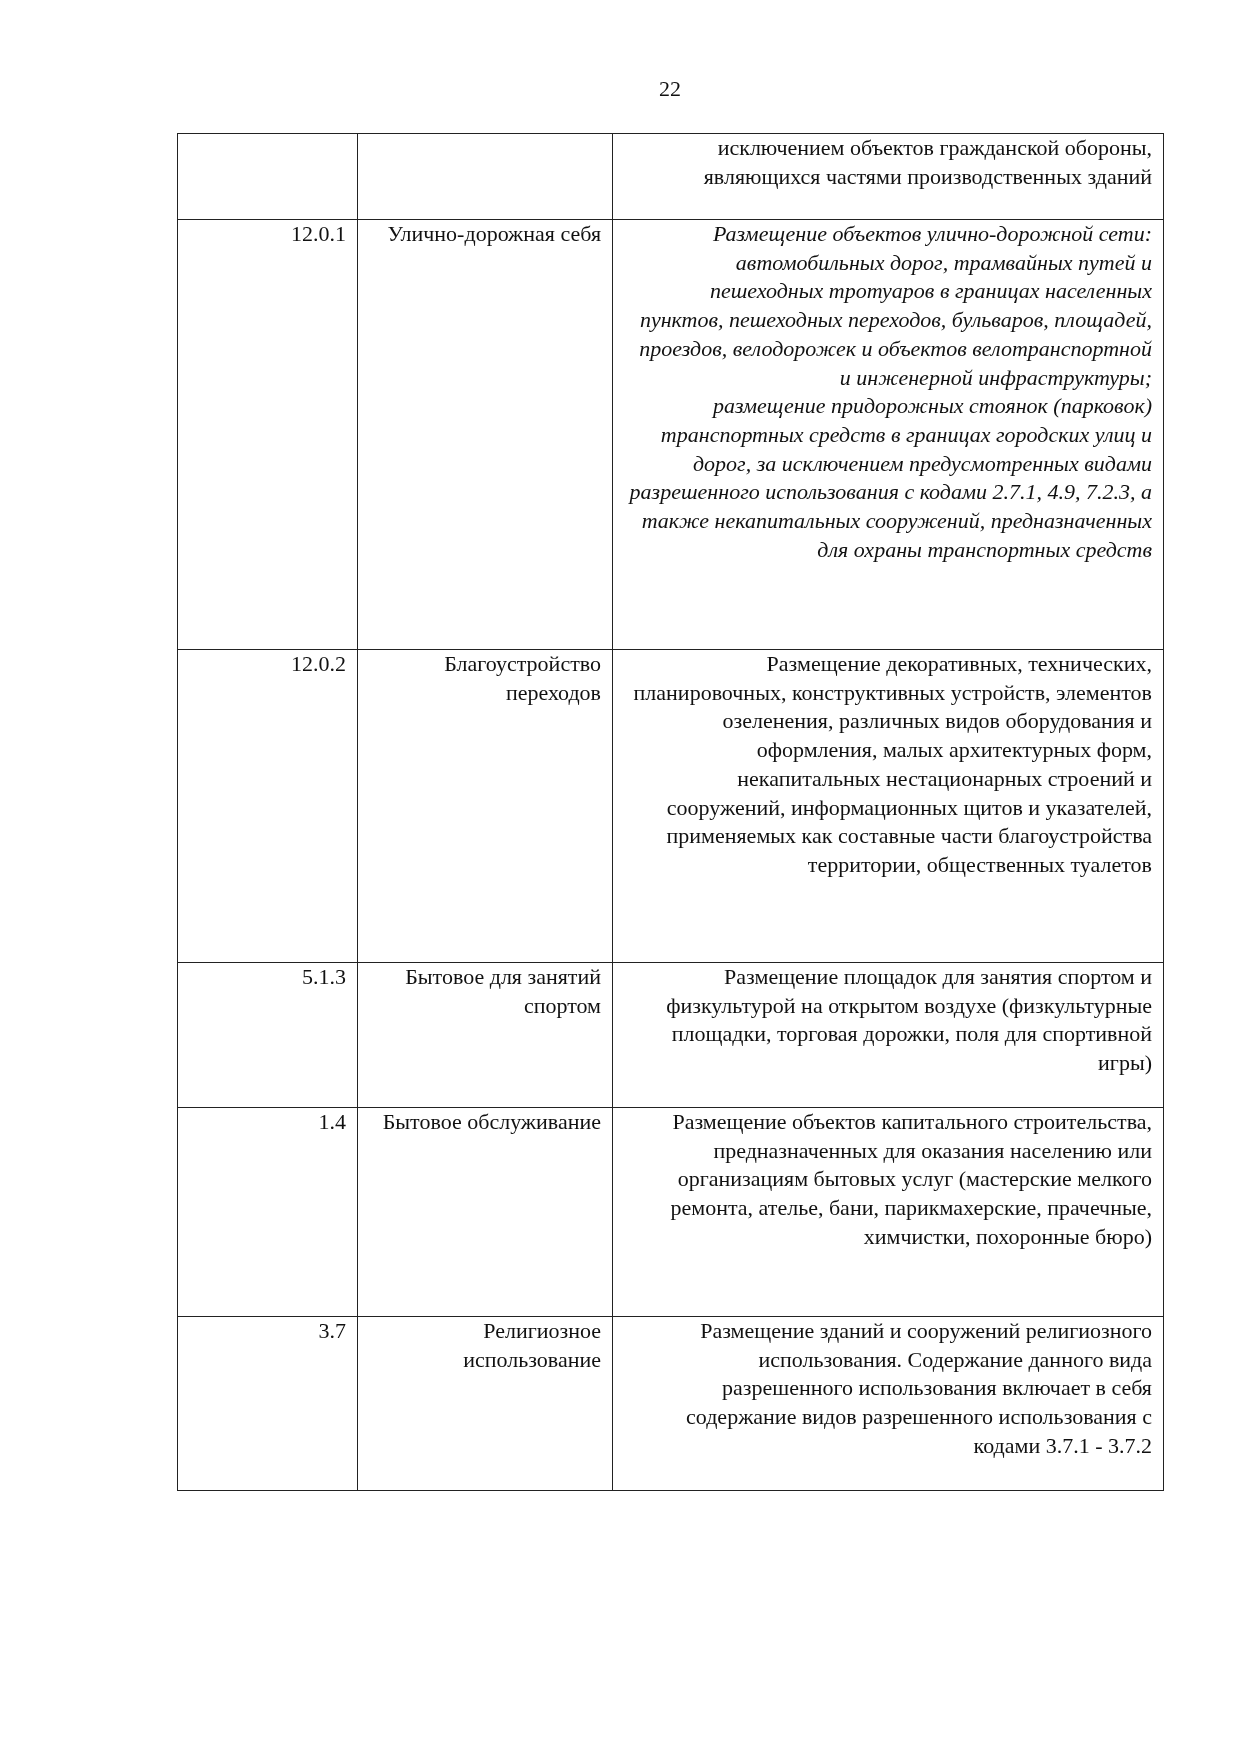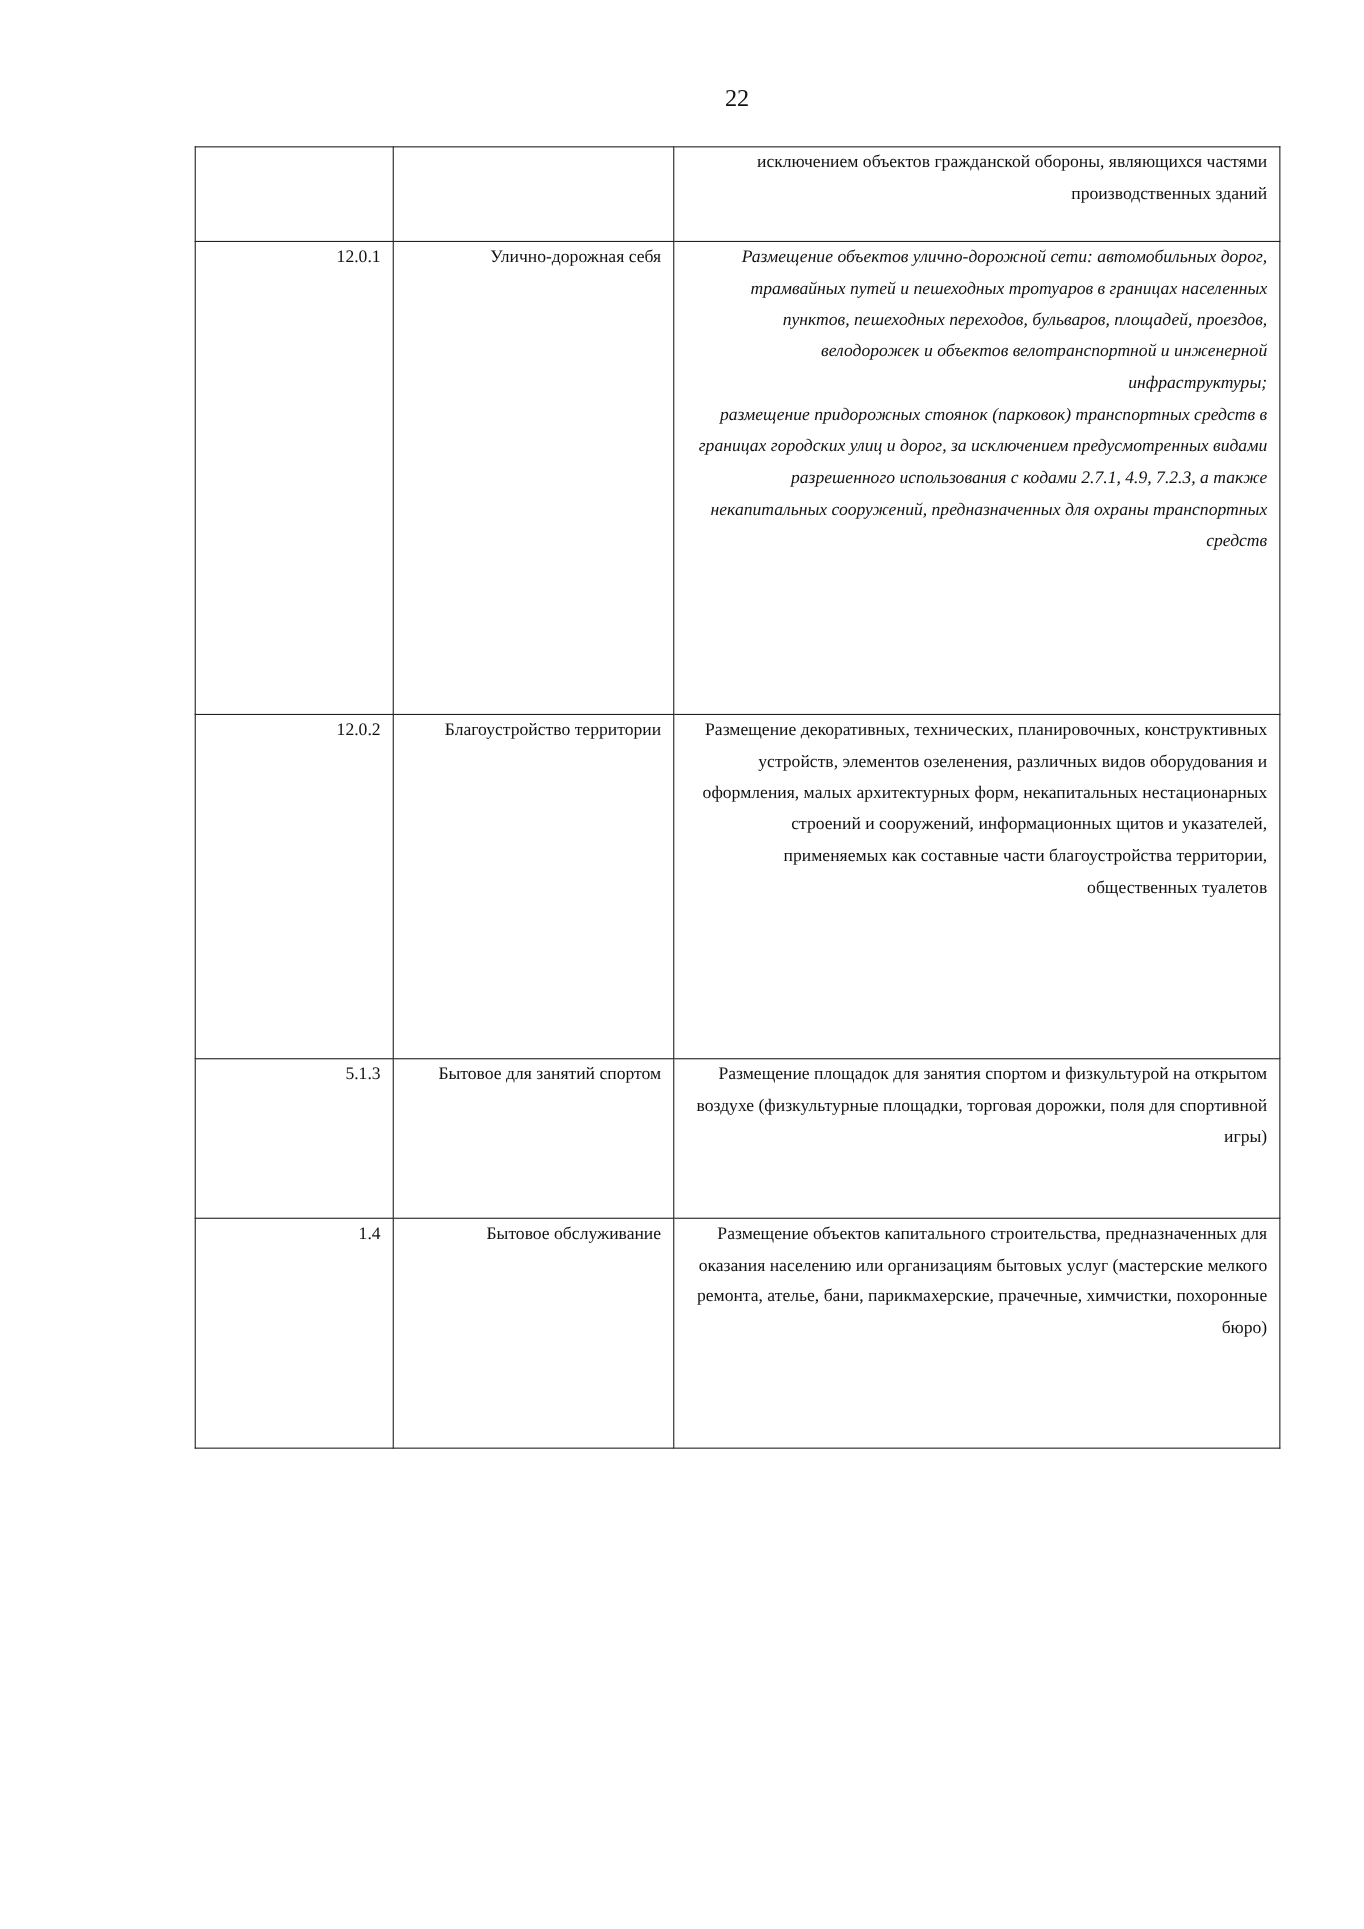--- a/index.html
+++ b/index.html
@@ -8,21 +8,21 @@
       font-family: "Liberation Serif", "DejaVu Serif", serif;
       color: #111;
     }
     .page-number {
       position: absolute; top: 76px; left: 0; width: 1340px;
       text-align: center; font-size: 22px;
     }
     table.doc-table {
       position: absolute; left: 177px; top: 133px;
       width: 986px; border-collapse: collapse; table-layout: fixed;
-      font-size: 16px; line-height: 28.7px;
+      font-size: 22px; line-height: 28.7px;
     }
     table.doc-table td {
       border: 1.5px solid #222; vertical-align: top;
       padding: 0 11px 0 11px;
       text-align: right;
     }
     col.c1 { width: 180px; }
     col.c2 { width: 255px; }
     col.c3 { width: 551px; }
     td.desc { text-align: justify; }
@@ -49,27 +49,32 @@
     <tr style="height:430px">
       <td class="code">12.0.1</td>
       <td>Улично-дорожная себя</td>
       <td class="desc">
         <span class="pl">Размещение объектов улично-дорожной сети: автомобильных дорог, трамвайных путей и пешеходных тротуаров в границах населенных пунктов, пешеходных переходов, бульваров, площадей, проездов, велодорожек и объектов велотранспортной и инженерной инфраструктуры;</span>
         <span class="pl">размещение придорожных стоянок (парковок) транспортных средств в границах городских улиц и дорог, за исключением предусмотренных видами разрешенного использования с кодами 2.7.1, 4.9, 7.2.3, а также некапитальных сооружений, предназначенных для охраны транспортных средств</span>
       </td>
     </tr>
     <tr style="height:313px">
       <td class="code">12.0.2</td>
-      <td>Благоустройство территории</td>
+      <td>Благоустройство переходов</td>
       <td class="desc">Размещение декоративных, технических, планировочных, конструктивных устройств, элементов озеленения, различных видов оборудования и оформления, малых архитектурных форм, некапитальных нестационарных строений и сооружений, информационных щитов и указателей, применяемых как составные части благоустройства территории, общественных туалетов</td>
     </tr>
     <tr style="height:145px">
       <td class="code">5.1.3</td>
       <td>Бытовое для занятий спортом</td>
       <td class="desc">Размещение площадок для занятия спортом и физкультурой на открытом воздухе (физкультурные площадки, торговая дорожки, поля для спортивной игры)</td>
     </tr>
     <tr style="height:209px">
       <td class="code">1.4</td>
       <td>Бытовое обслуживание</td>
       <td class="desc">Размещение объектов капитального строительства, предназначенных для оказания населению или организациям бытовых услуг (мастерские мелкого ремонта, ателье, бани, парикмахерские, прачечные, химчистки, похоронные бюро)</td>
     </tr>
+    <tr style="height:174px">
+      <td class="code">3.7</td>
+      <td>Религиозное использование</td>
+      <td class="desc">Размещение зданий и сооружений религиозного использования. Содержание данного вида разрешенного использования включает в себя содержание видов разрешенного использования с кодами 3.7.1 - 3.7.2</td>
+    </tr>
   </tbody>
 </table>
 
 </body></html>

